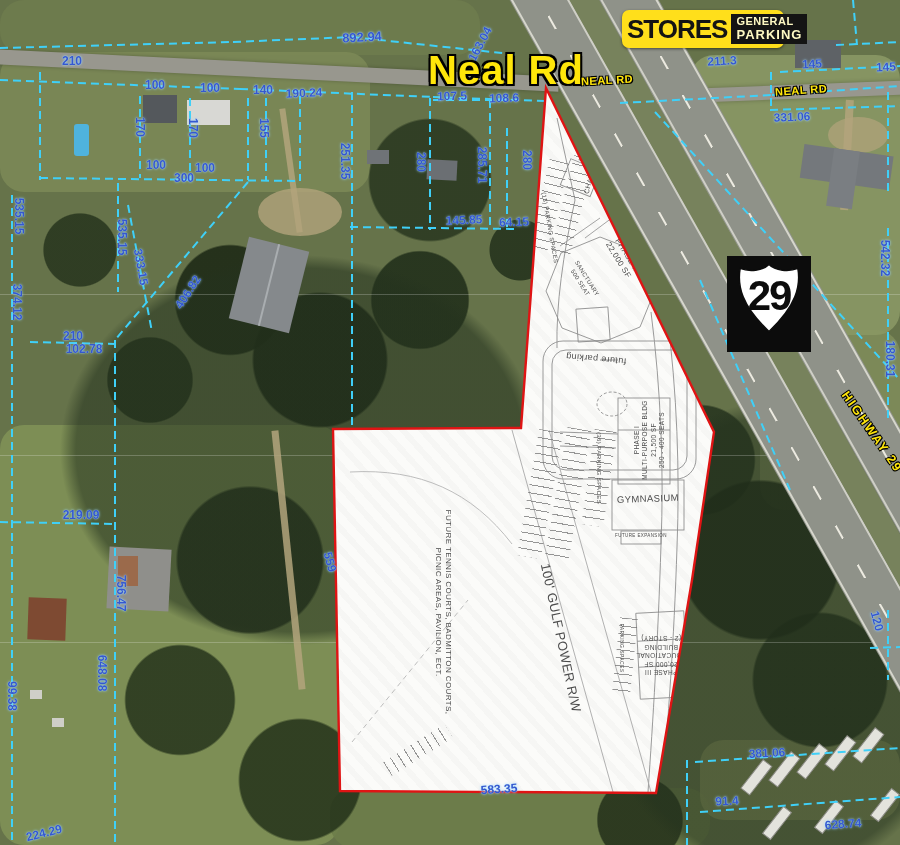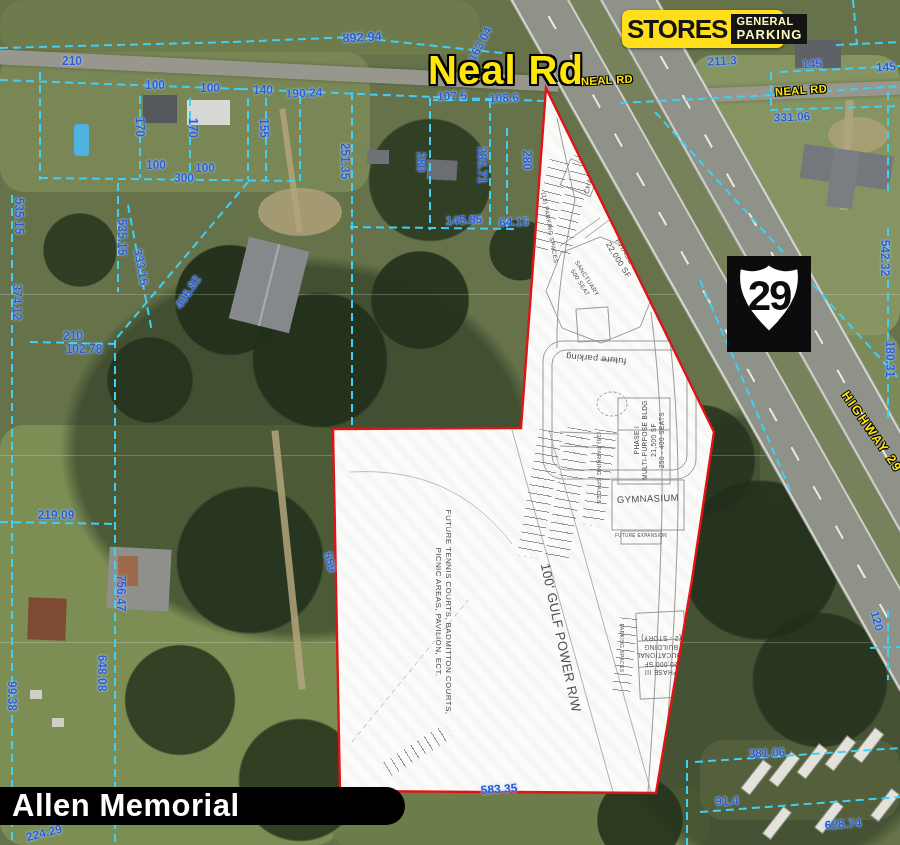--- a/index.html
+++ b/index.html
@@ -287,21 +287,21 @@
       <div class="plabel" style="left: 514px; top: 222px; transform: translate(-50%, -50%) rotate(-2deg);">64.15</div>
       <div class="plabel" style="left: 19px; top: 216px; transform: translate(-50%, -50%) rotate(90deg);">535.15</div>
       <div class="plabel" style="left: 122px; top: 237px; transform: translate(-50%, -50%) rotate(90deg);">535.15</div>
       <div class="plabel" style="left: 141px; top: 267px; transform: translate(-50%, -50%) rotate(80deg);">333.15</div>
       <div class="plabel" style="left: 188px; top: 292px; transform: translate(-50%, -50%) rotate(-57deg);">406.82</div>
       <div class="plabel" style="left: 17px; top: 302px; transform: translate(-50%, -50%) rotate(90deg);">374.12</div>
       <div class="plabel" style="left: 885px; top: 258px; transform: translate(-50%, -50%) rotate(90deg);">542.32</div>
       <div class="plabel" style="left: 890px; top: 359px; transform: translate(-50%, -50%) rotate(90deg);">180.31</div>
       <div class="plabel" style="left: 73px; top: 336px; transform: translate(-50%, -50%) rotate(0deg);">210</div>
       <div class="plabel" style="left: 84px; top: 349px; transform: translate(-50%, -50%) rotate(0deg);">102.78</div>
-      <div class="plabel" style="left: 56px; top: 515px; transform: translate(-50%, -50%) rotate(0deg);">219.09</div>
+      <div class="plabel" style="left: 81px; top: 515px; transform: translate(-50%, -50%) rotate(0deg);">219.09</div>
       <div class="plabel" style="left: 330px; top: 562px; transform: translate(-50%, -50%) rotate(75deg);">559</div>
       <div class="plabel" style="left: 121px; top: 593px; transform: translate(-50%, -50%) rotate(90deg);">756.47</div>
       <div class="plabel" style="left: 102px; top: 673px; transform: translate(-50%, -50%) rotate(90deg);">648.08</div>
       <div class="plabel" style="left: 12px; top: 696px; transform: translate(-50%, -50%) rotate(90deg);">99.38</div>
       <div class="plabel" style="left: 877px; top: 621px; transform: translate(-50%, -50%) rotate(75deg);">120</div>
       <div class="plabel" style="left: 767px; top: 753px; transform: translate(-50%, -50%) rotate(-3deg);">381.06</div>
       <div class="plabel" style="left: 727px; top: 801px; transform: translate(-50%, -50%) rotate(-3deg);">91.4</div>
       <div class="plabel" style="left: 843px; top: 824px; transform: translate(-50%, -50%) rotate(-4deg);">628.74</div>
       <div class="plabel" style="left: 499px; top: 789px; transform: translate(-50%, -50%) rotate(-4deg);">583.35</div>
       <div class="plabel" style="left: 44px; top: 833px; transform: translate(-50%, -50%) rotate(-14deg);">224.29</div>
@@ -322,14 +322,13 @@
     </span>
   </div>
 
   <div id="shield">
     <svg viewBox="0 0 100 100">
       <path d="M50,6 C42,14 24,16 12,11 C8,34 14,60 50,94 C86,60 92,34 88,11 C76,16 58,14 50,6 Z" fill="#ffffff" stroke="#0c0c0c" stroke-width="2"></path>
     </svg>
     <div class="num">29</div>
   </div>
 
-  <div id="title-bar">Allen Memorial</div>
 </div>
 
 </body></html>

